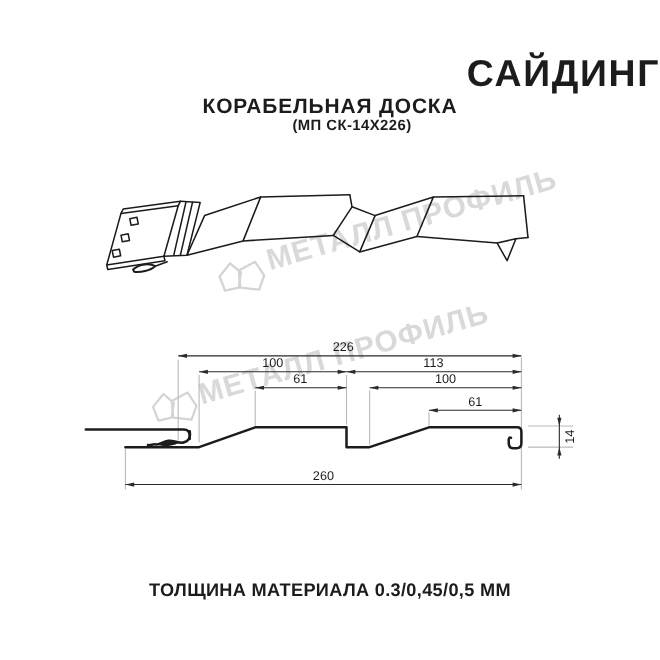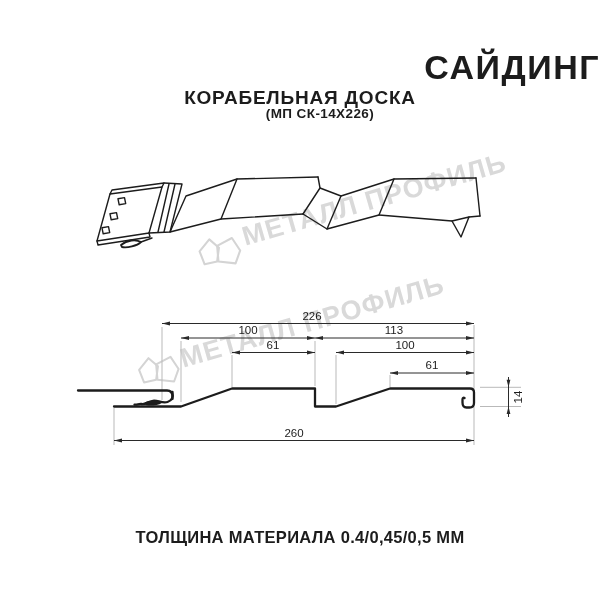--- a/index.html
+++ b/index.html
@@ -142,15 +142,15 @@
     </g>
 
     <g fill="none" stroke="#1c1c1c" stroke-width="2.3" stroke-linejoin="round" stroke-linecap="round">
       <path d="M78,390.5 H167 C171,390.5 172.5,393 172.5,396.5 L172.5,399"></path>
       <path d="M172.5,392 C173.5,397 172,400.5 167.5,402 C162.5,403.8 158.5,400.2 153,400.8 C147.5,401.4 146.5,404.6 141.5,404 C138.5,403.6 137,405.2 134.5,404.6"></path>
       <path d="M114,406.5 H181 L232,388.5 H315 V406.5 H336 L390,388.5 H470 C473,388.5 474,390 474,392.5 V403 C474,406 472.5,407.5 469.5,407.5 H466.5 C463.5,407.5 462.5,405.5 462.5,402.5 V399.5 C462.5,398 463.5,397.3 464.5,398"></path>
     </g>
     <ellipse cx="153" cy="403" rx="9" ry="2.4" transform="rotate(-5 153 403)" fill="#1c1c1c"></ellipse>
   </svg>
 
-  <div class="footer">ТОЛЩИНА МАТЕРИАЛА 0.4/0,45/0,5 ММ</div>
+  <div class="footer">ТОЛЩИНА МАТЕРИАЛА 0.3/0,45/0,5 ММ</div>
 
 </div>
 
 </body></html>

